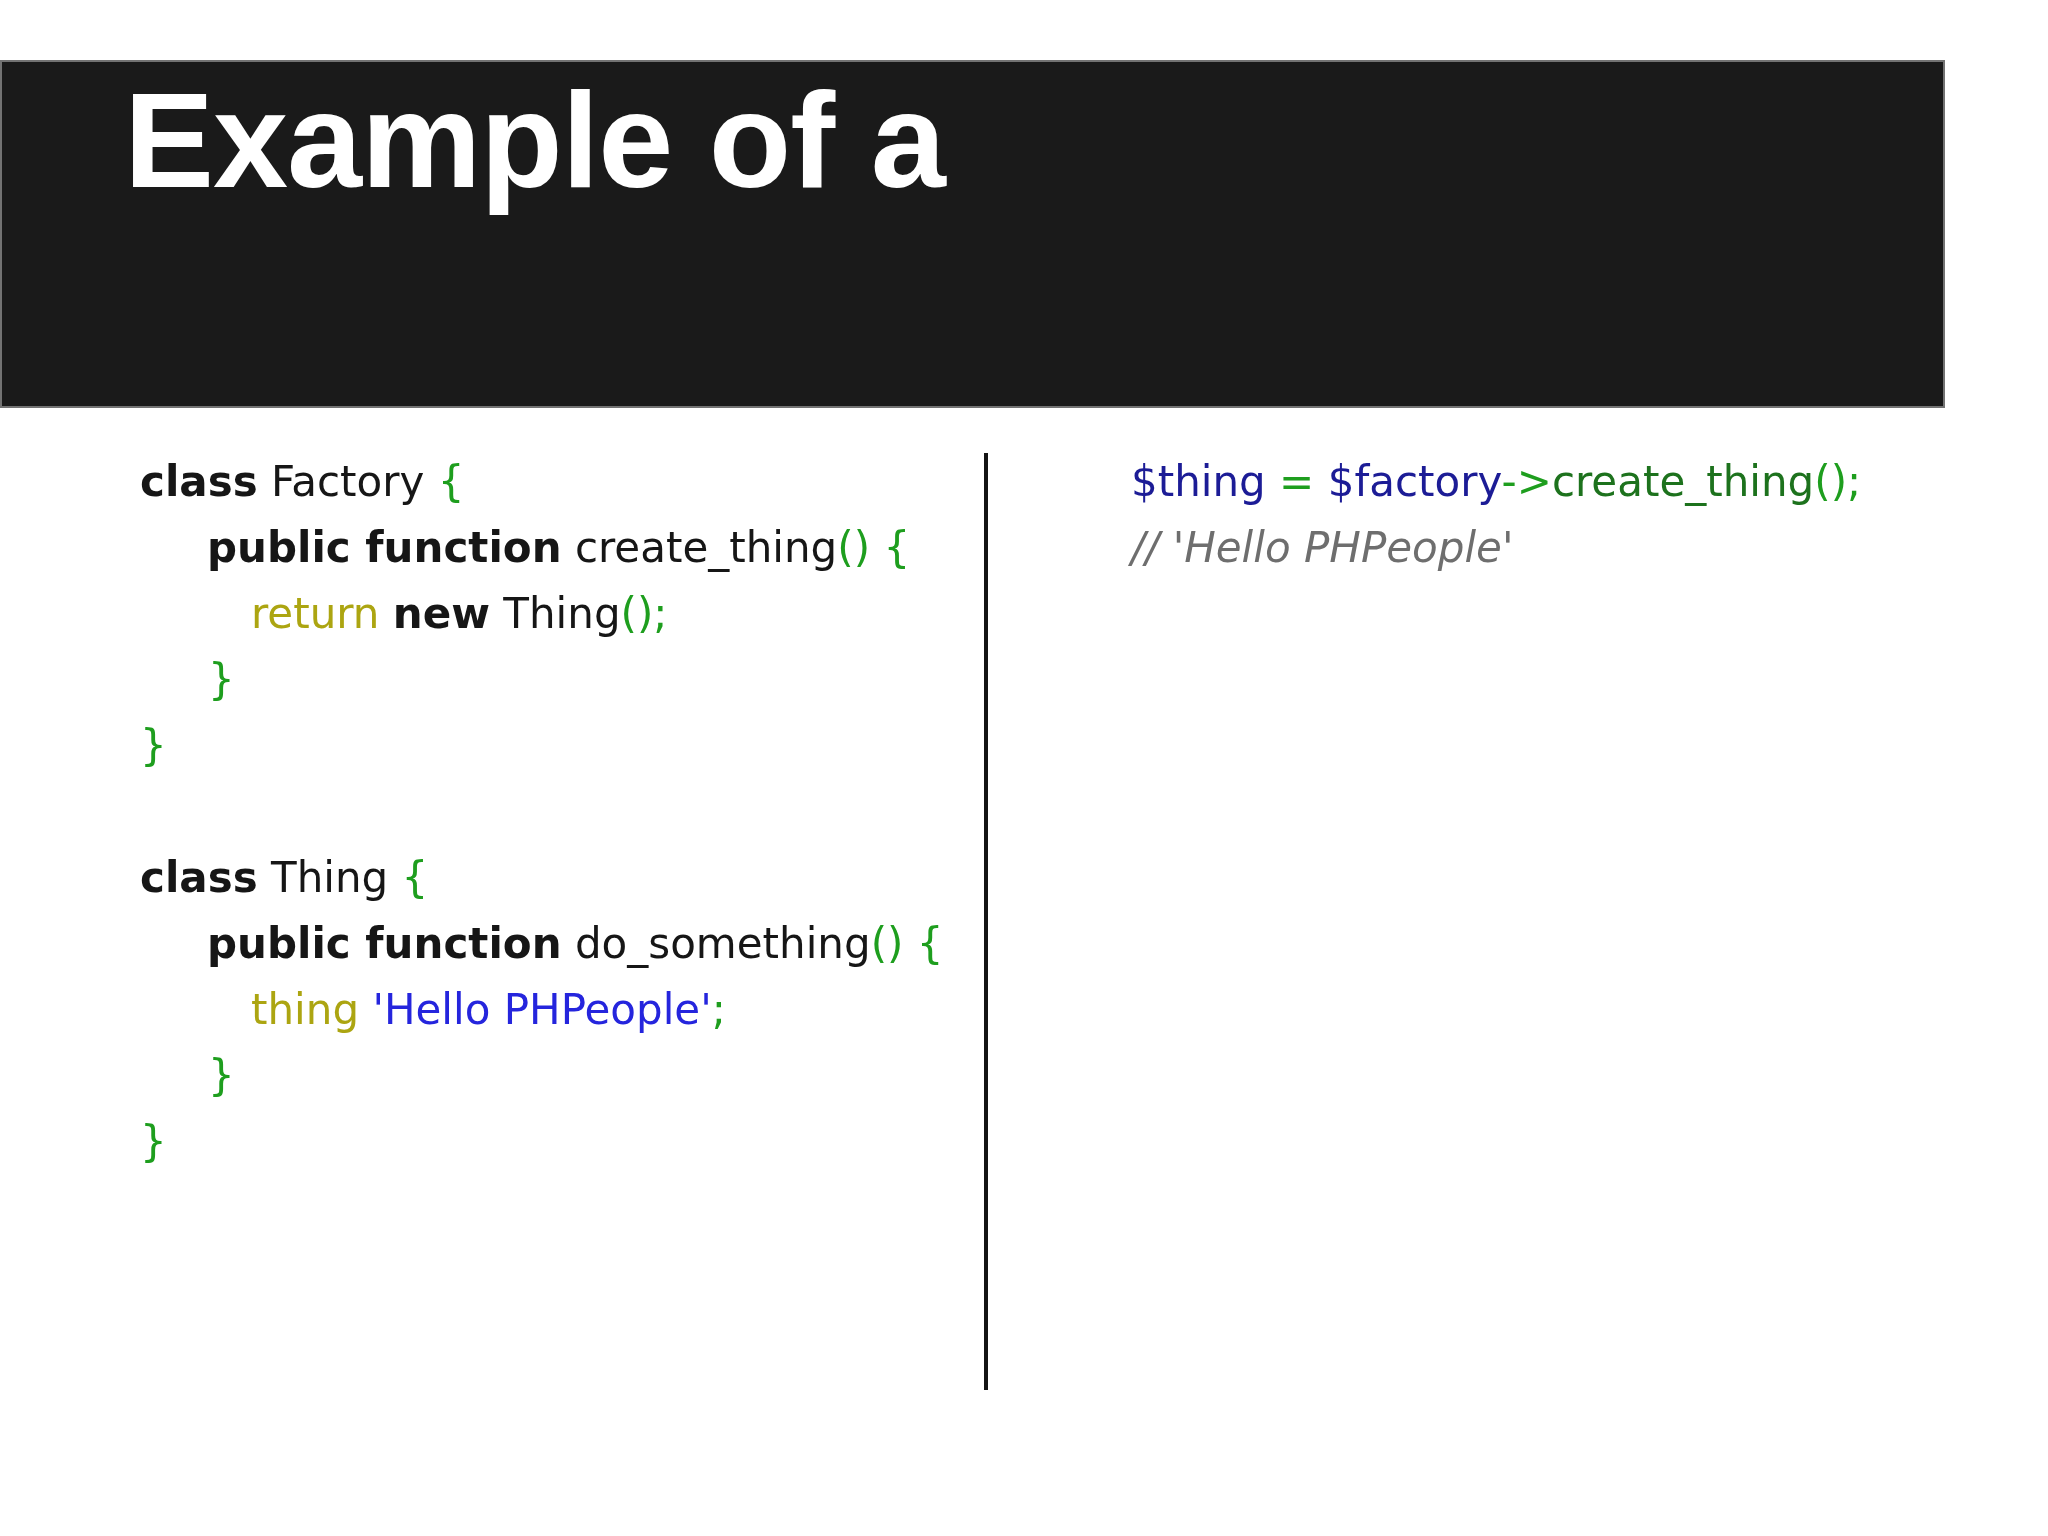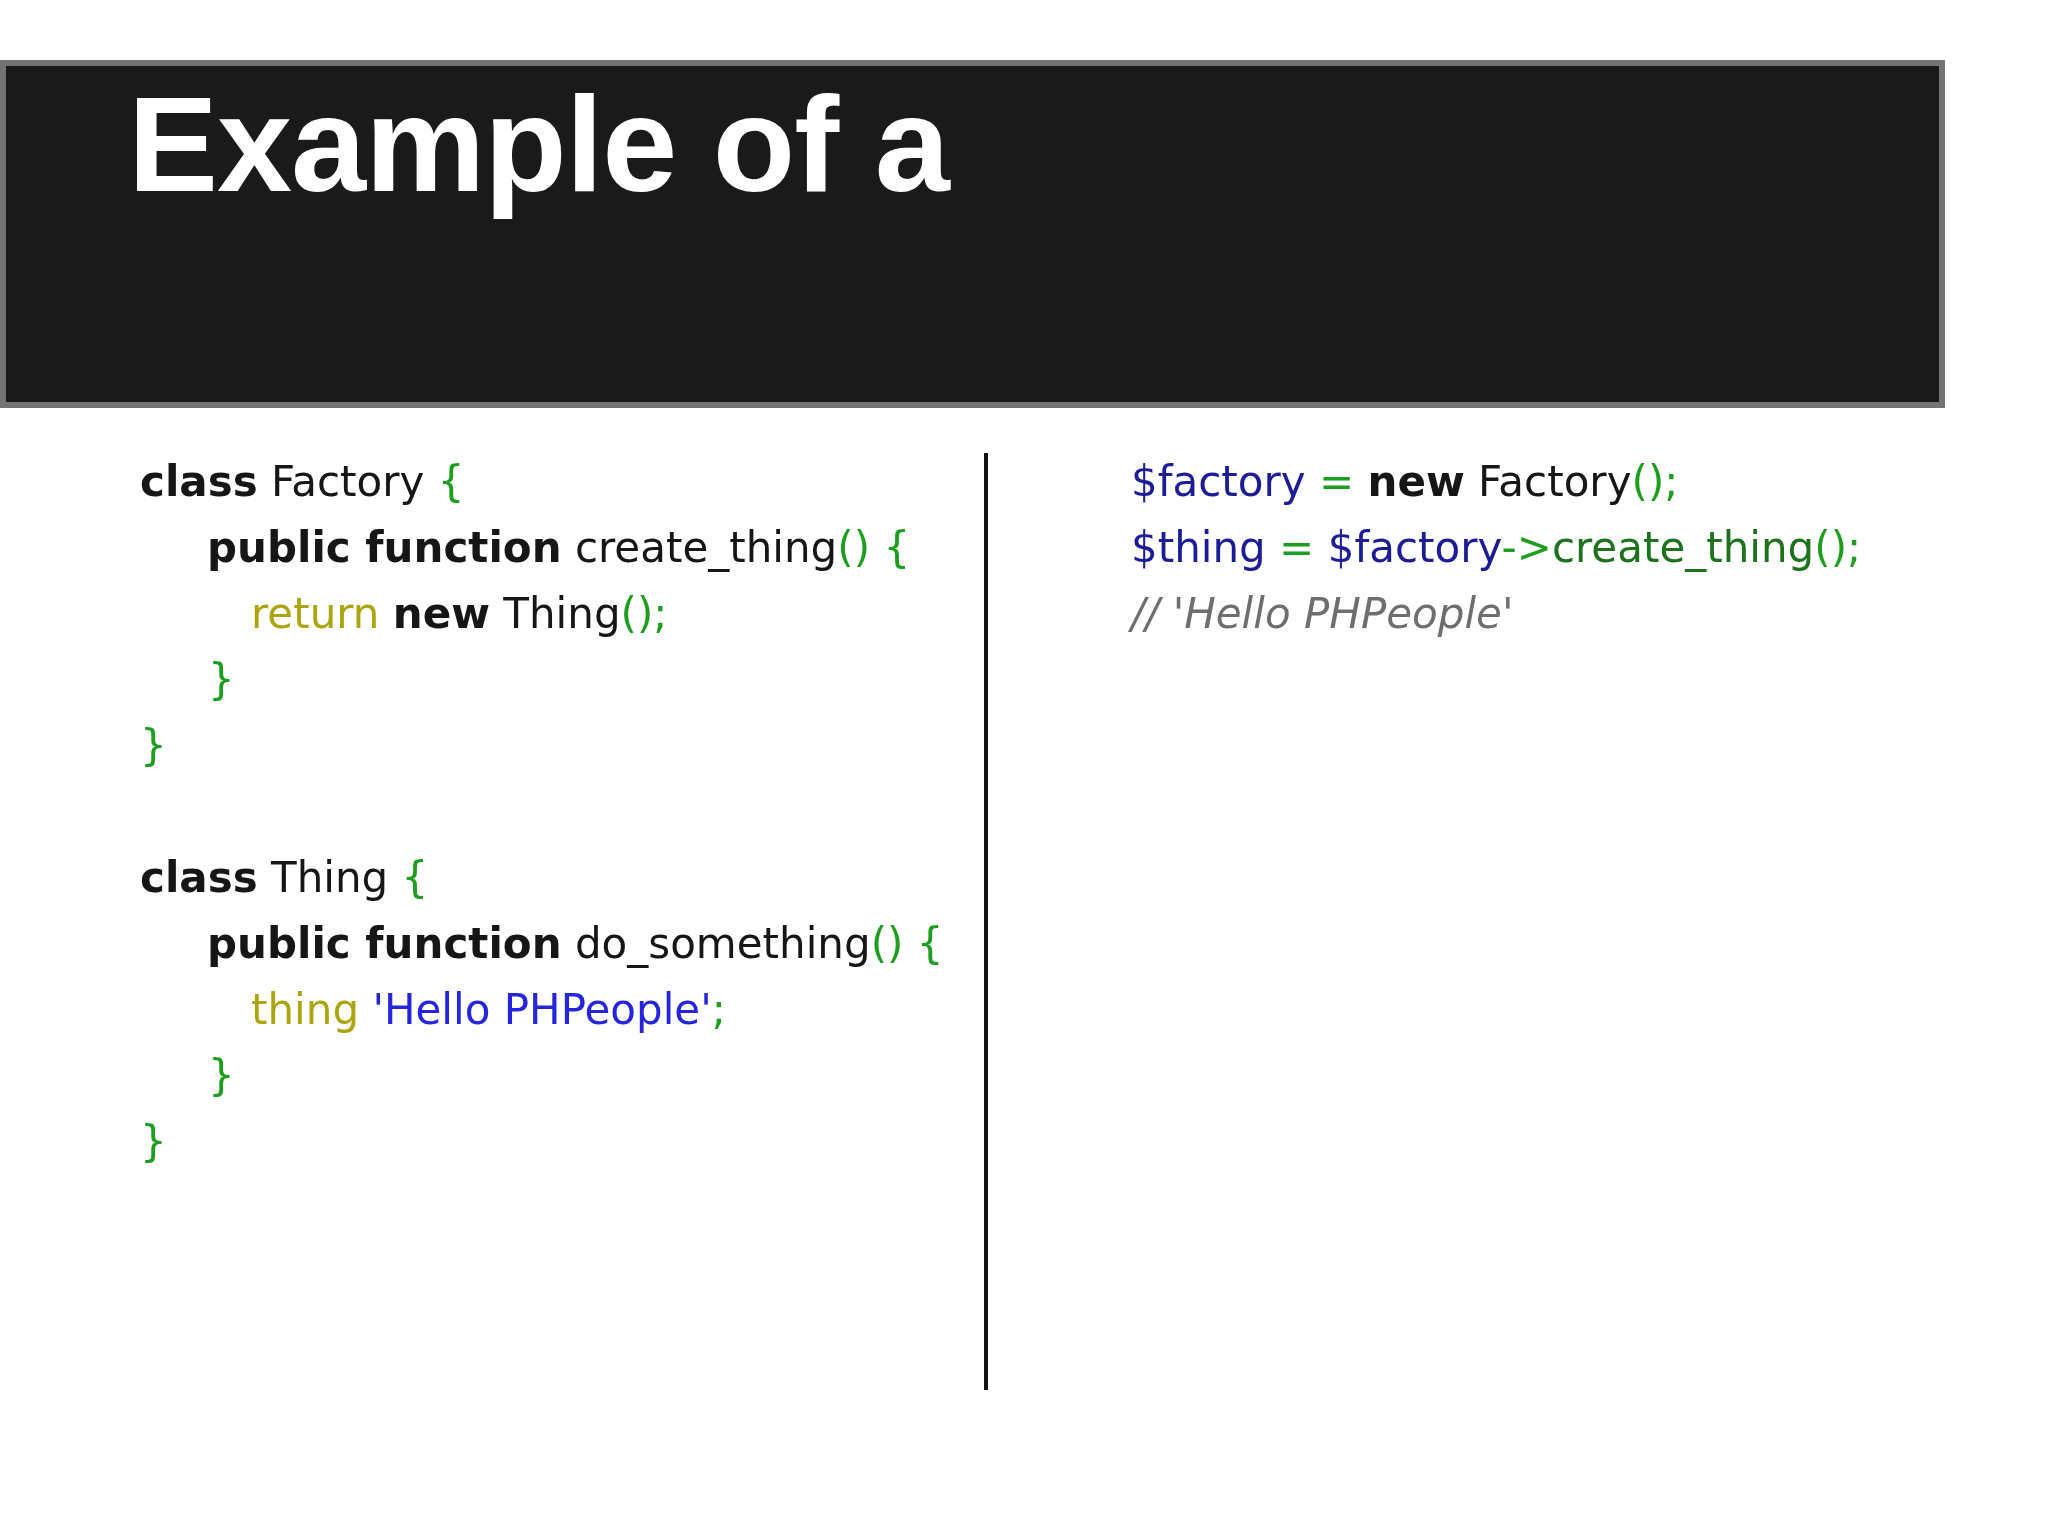--- a/index.html
+++ b/index.html
@@ -17,21 +17,21 @@
   }
 
   
   #banner {
     position: absolute;
     left: 0;
     top: 60px;
     width: 1945px;
     height: 348px;
     background: var(--banner-bg, #1a1a1a);
-    border: 6px solid #737373;
+    border: 2px solid #737373;
     box-sizing: border-box;
     overflow: hidden;
   }
   #banner .title {
     margin-top: -7px;
     padding-left: 122px;
     font-family: "Liberation Sans", sans-serif;
     font-weight: 700;
     font-size: 135px;
     line-height: 172px;
@@ -91,18 +91,17 @@
       <div class="code-line" style="padding-left: 0px;"><span class="tok-sym">}</span></div>
       <div class="code-line" style="padding-left: 0px;">&nbsp;</div>
       <div class="code-line" style="padding-left: 0px;"><span class="tok-kw">class</span><span class="tok-plain"> Thing </span><span class="tok-sym">{</span></div>
       <div class="code-line" style="padding-left: 67px;"><span class="tok-kw">public function</span><span class="tok-plain"> do_something</span><span class="tok-sym">() {</span></div>
       <div class="code-line" style="padding-left: 111px;"><span class="tok-kw2">thing </span><span class="tok-str">'Hello PHPeople'</span><span class="tok-sym">;</span></div>
       <div class="code-line" style="padding-left: 68px;"><span class="tok-sym">}</span></div>
       <div class="code-line" style="padding-left: 0px;"><span class="tok-sym">}</span></div>
     </div>
 
   <div id="right-code" class="code-block">
-      <div class="code-line" style="padding-left: 0px;"><span class="tok-var">$factory</span><span class="tok-sym"> = </span><span class="tok-kw">new</span><span class="tok-plain"> Factory</span><span class="tok-sym">();</span></div>
       <div class="code-line" style="padding-left: 0px;"><span class="tok-var">$thing</span><span class="tok-sym"> = </span><span class="tok-var">$factory</span><span class="tok-sym">-&gt;</span><span class="tok-meth">create_thing</span><span class="tok-sym">();</span></div>
       <div class="code-line" style="padding-left: 0px;"><span class="tok-comment">// 'Hello PHPeople'</span></div>
     </div>
 
 </div>
 
 </body></html>

